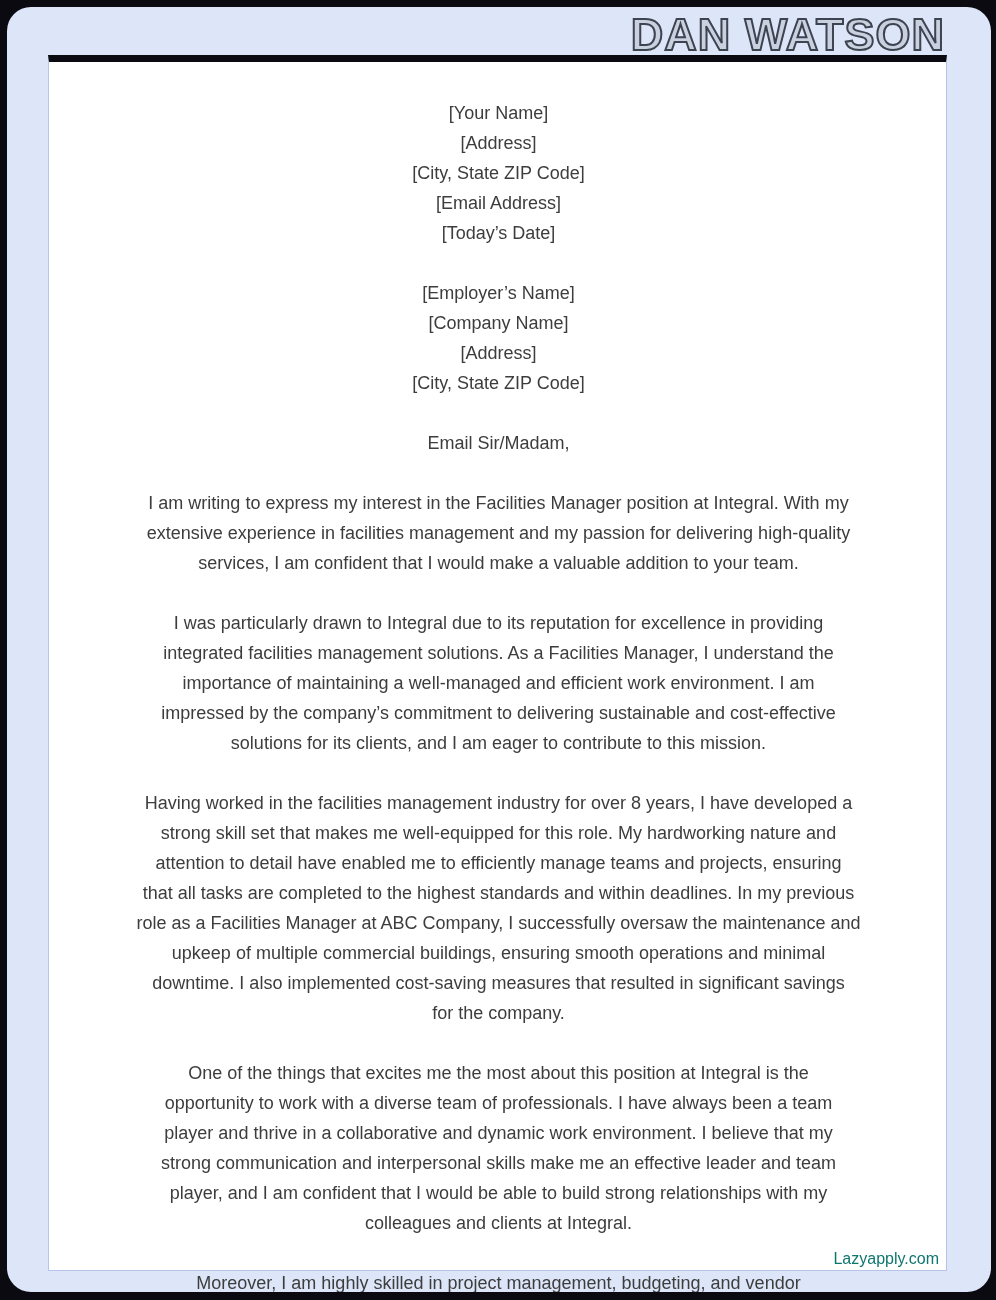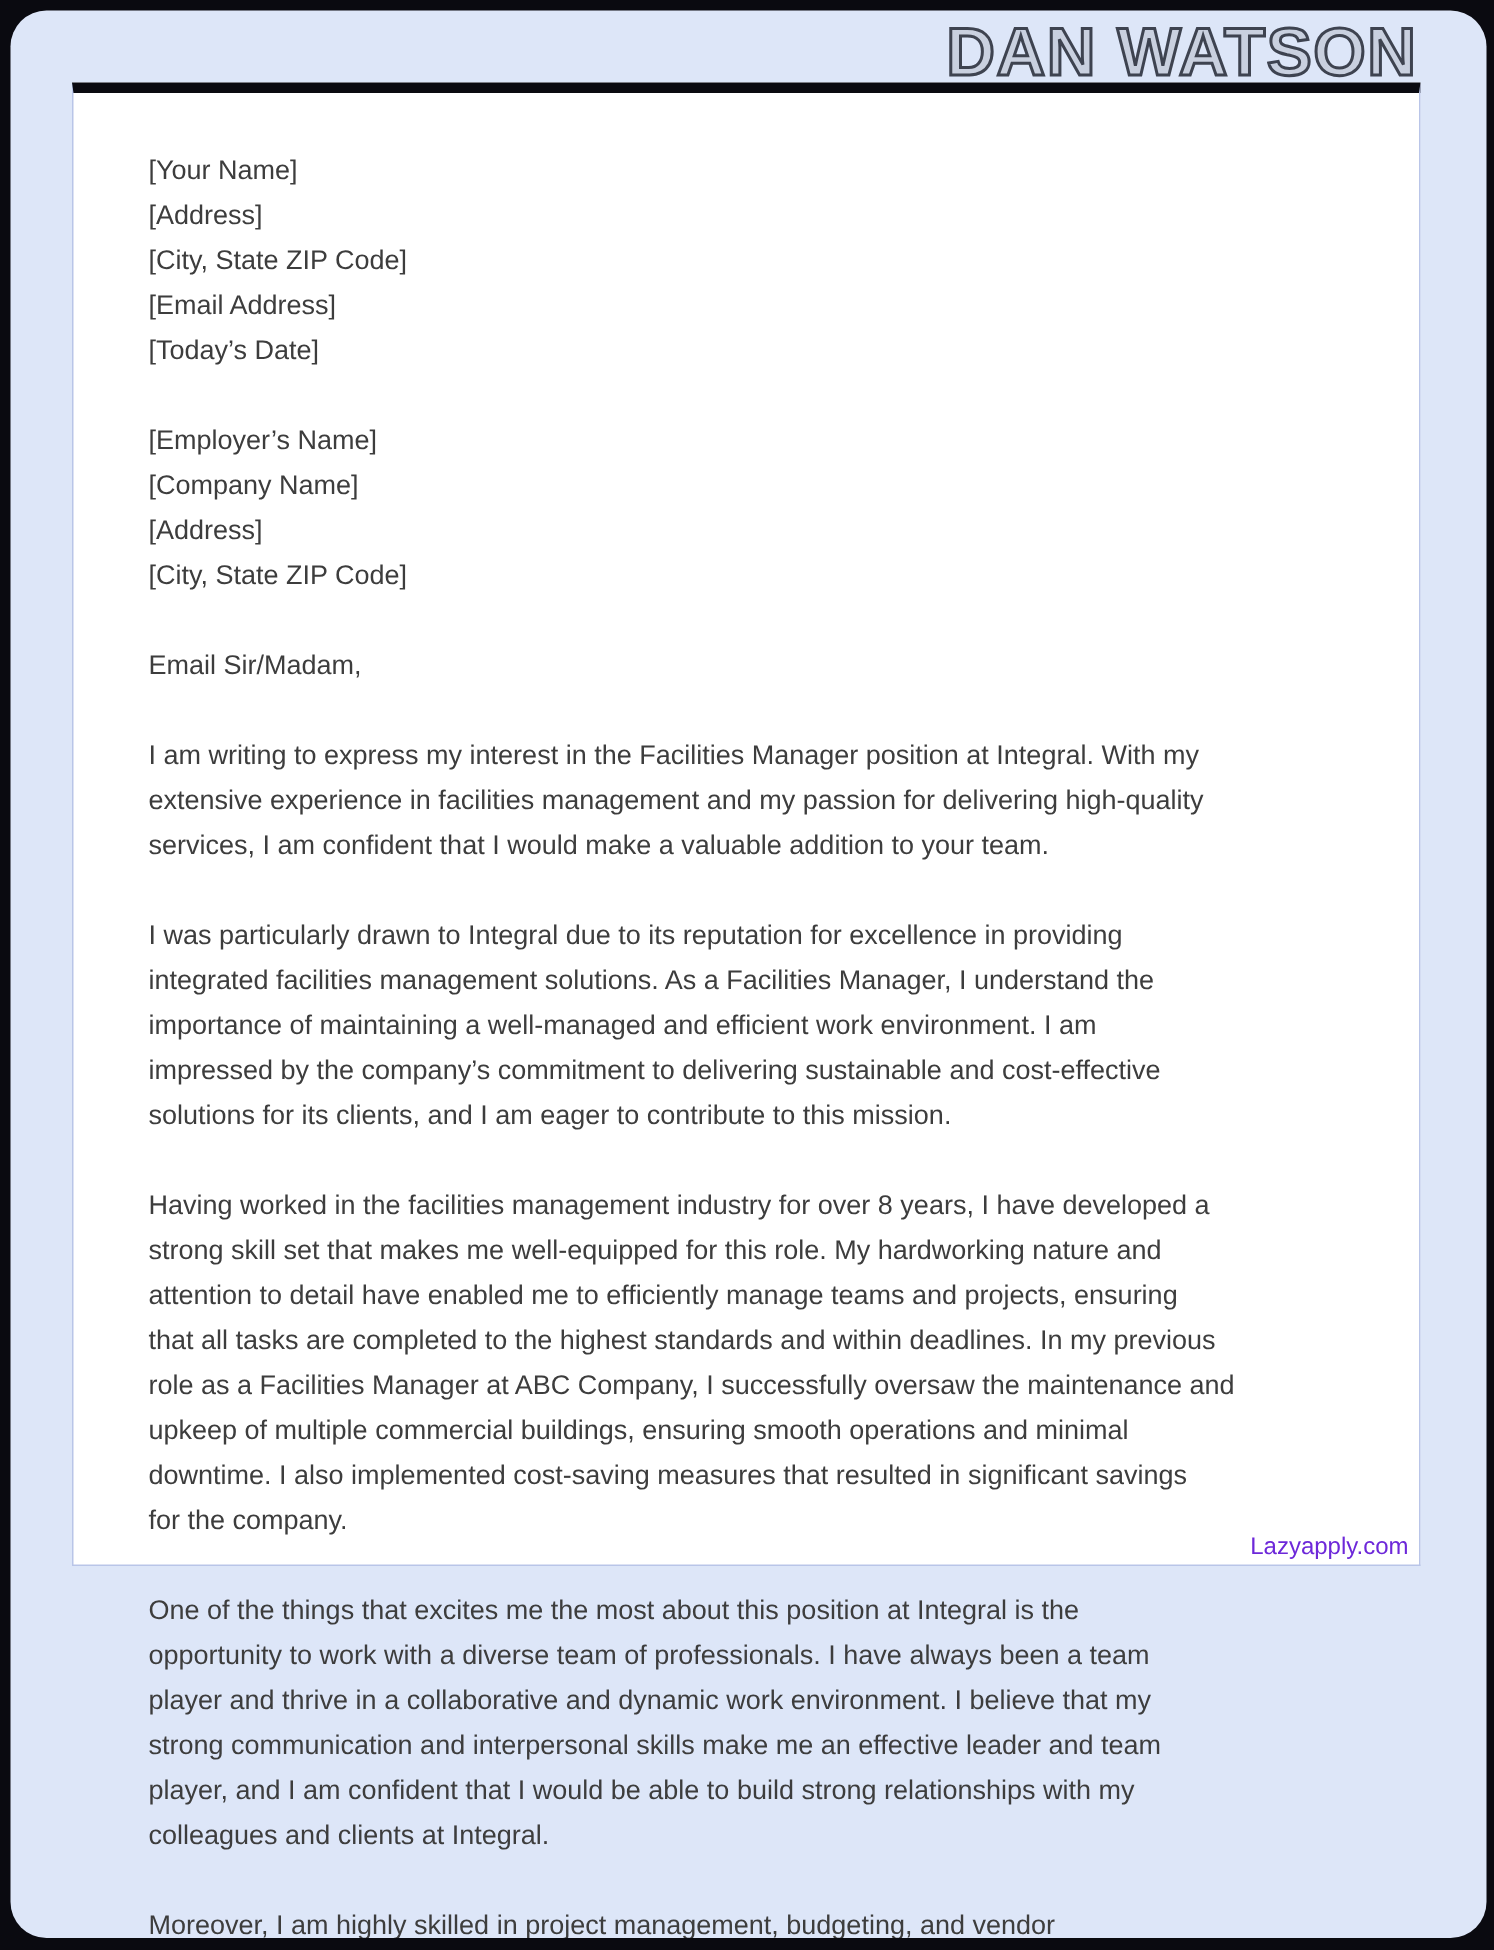--- a/index.html
+++ b/index.html
@@ -33,42 +33,43 @@
     letter-spacing: 1px;
     color: #c9d0df;
     -webkit-text-stroke: 2px #3e4350;
     white-space: nowrap;
   }
   .page {
     position: absolute;
     left: 41px;
     top: 48px;
     width: 899px;
-    height: 989px;
+    height: 1216px;
     box-sizing: border-box;
     background: #ffffff;
     border: 1px solid #b9c5e8;
     border-top: 7px solid #0a0a10;
+    text-align: center;
   }
   .letter {
     padding: 36px 48px 0 50px;
     font-size: 18px;
     line-height: 30px;
     color: #3d3d3d;
   }
   .block {
     margin: 0 0 30px 0;
     white-space: pre-line;
   }
   .branding {
     position: absolute;
     bottom: 2px;
     right: 7px;
     font-size: 16px;
-    color: #6d28d9;
+    color: #0f766e;
   }
 </style>
 </head>
 <body>
 
 <div class="frame">
   <div class="canvas">
 
     <div class="brand-header">DAN WATSON</div>
 

